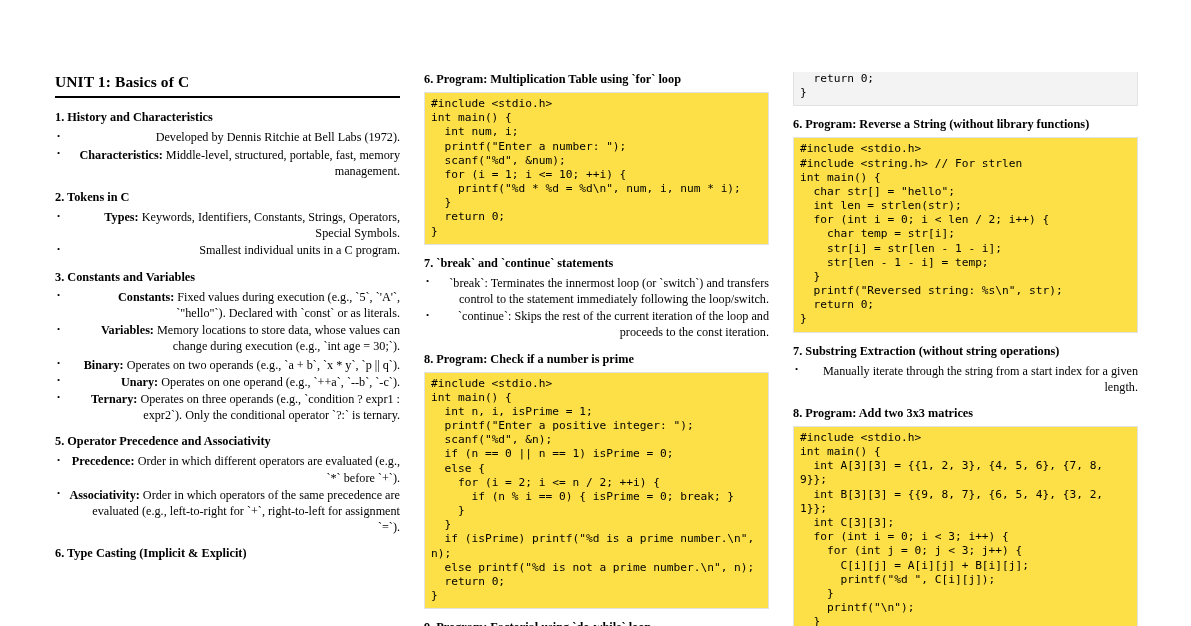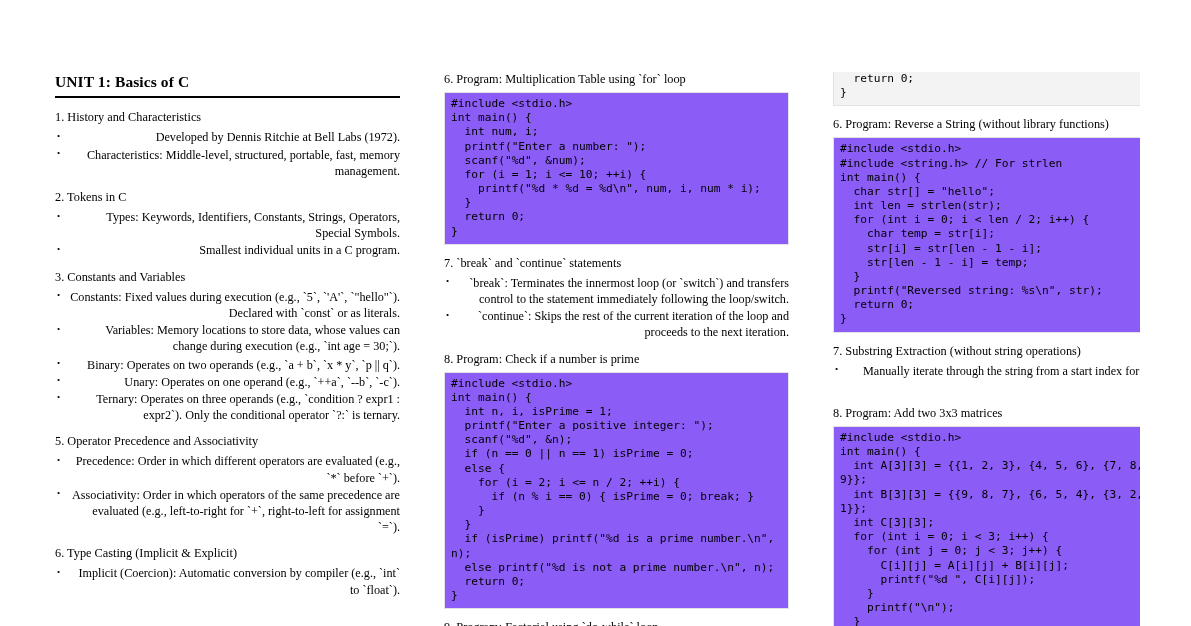--- a/index.html
+++ b/index.html
@@ -20,21 +20,21 @@
     height: 626px;
     overflow: hidden;
   }
   .columns {
     position: absolute;
     left: 55px;
     top: 72px;
     width: 1085px;
     height: 554px;
     display: flex;
-    gap: 44px;
+    gap: 24px;
     overflow: hidden;
   }
   .col {
     width: 345px;
     flex: 0 0 345px;
     overflow: hidden;
     position: relative;
   }
   .col-2, .col-3 { padding-top: 0; }
 
@@ -48,21 +48,21 @@
   }
   .title-rule {
     border: 0;
     border-top: 2.2px solid #000;
     margin: 0 0 12px 0;
     padding: 0;
     width: 100%;
   }
   h2.sec {
     font-size: 12.3px;
-    font-weight: normal;
+    font-weight: bold;
     margin: 11px 0 3px 0;
     line-height: 1.3;
   }
   h2.sec:first-child { margin-top: 0; }
   ul.bullets {
     list-style: none;
     margin: 0 0 2px 0;
     padding: 0;
   }
   ul.bullets li {
@@ -74,23 +74,23 @@
     text-align: right;
   }
   ul.bullets li::before {
     content: "\2022";
     position: absolute;
     left: 2px;
     top: -0.5px;
     font-size: 9px;
     line-height: 1.75;
   }
-  .b { font-weight: normal; }
+  .b { font-weight: bold; }
   pre.code {
-    background: #8b5cf6;
+    background: #fde047;
     border: 1px solid #e2e2e2;
     margin: 4px 0 6px 0;
     padding: 4px 6px 5px 6px;
     font-family: "DejaVu Sans Mono", "Liberation Mono", monospace;
     font-size: 11.2px;
     line-height: 1.265;
     white-space: pre-wrap;
     word-break: break-word;
     overflow-wrap: anywhere;
     color: #000;
@@ -145,45 +145,41 @@
         <li><span class="b">Ternary:</span><span> Operates on three operands (e.g., `condition ? expr1 : expr2`). Only the conditional operator `?:` is ternary.</span></li>
       </ul>
 
       <h2 class="sec">5. Operator Precedence and Associativity</h2>
       <ul class="bullets">
         <li><span class="b">Precedence:</span><span> Order in which different operators are evaluated (e.g., `*` before `+`).</span></li>
         <li><span class="b">Associativity:</span><span> Order in which operators of the same precedence are evaluated (e.g., left-to-right for `+`, right-to-left for assignment `=`).</span></li>
       </ul>
 
       <h2 class="sec">6. Type Casting (Implicit &amp; Explicit)</h2>
-      <ul class="bullets">
-        <li><span class="b">Implicit (Coercion):</span><span> Automatic conversion by compiler (e.g., `int` to `float`).</span></li>
-
-      </ul>
 
     </div>
 
     <div class="col col-2">
 
       <h2 class="sec">6. Program: Multiplication Table using `for` loop</h2>
       <pre class="code">#include &lt;stdio.h&gt;
 int main() {
   int num, i;
   printf("Enter a number: ");
   scanf("%d", &amp;num);
   for (i = 1; i &lt;= 10; ++i) {
     printf("%d * %d = %d\n", num, i, num * i);
   }
   return 0;
 }</pre>
 
       <h2 class="sec">7. `break` and `continue` statements</h2>
       <ul class="bullets">
         <li><span class="b"></span><span>`break`: Terminates the innermost loop (or `switch`) and transfers control to the statement immediately following the loop/switch.</span></li>
-        <li><span class="b"></span><span>`continue`: Skips the rest of the current iteration of the loop and proceeds to the next iteration.</span></li>
+        <li><span class="b"></span><span>`continue`: Skips the rest of the current iteration of the loop and proceeds to the const iteration.</span></li>
       </ul>
 
       <h2 class="sec">8. Program: Check if a number is prime</h2>
       <pre class="code">#include &lt;stdio.h&gt;
 int main() {
   int n, i, isPrime = 1;
   printf("Enter a positive integer: ");
   scanf("%d", &amp;n);
   if (n == 0 || n == 1) isPrime = 0;
   else {

